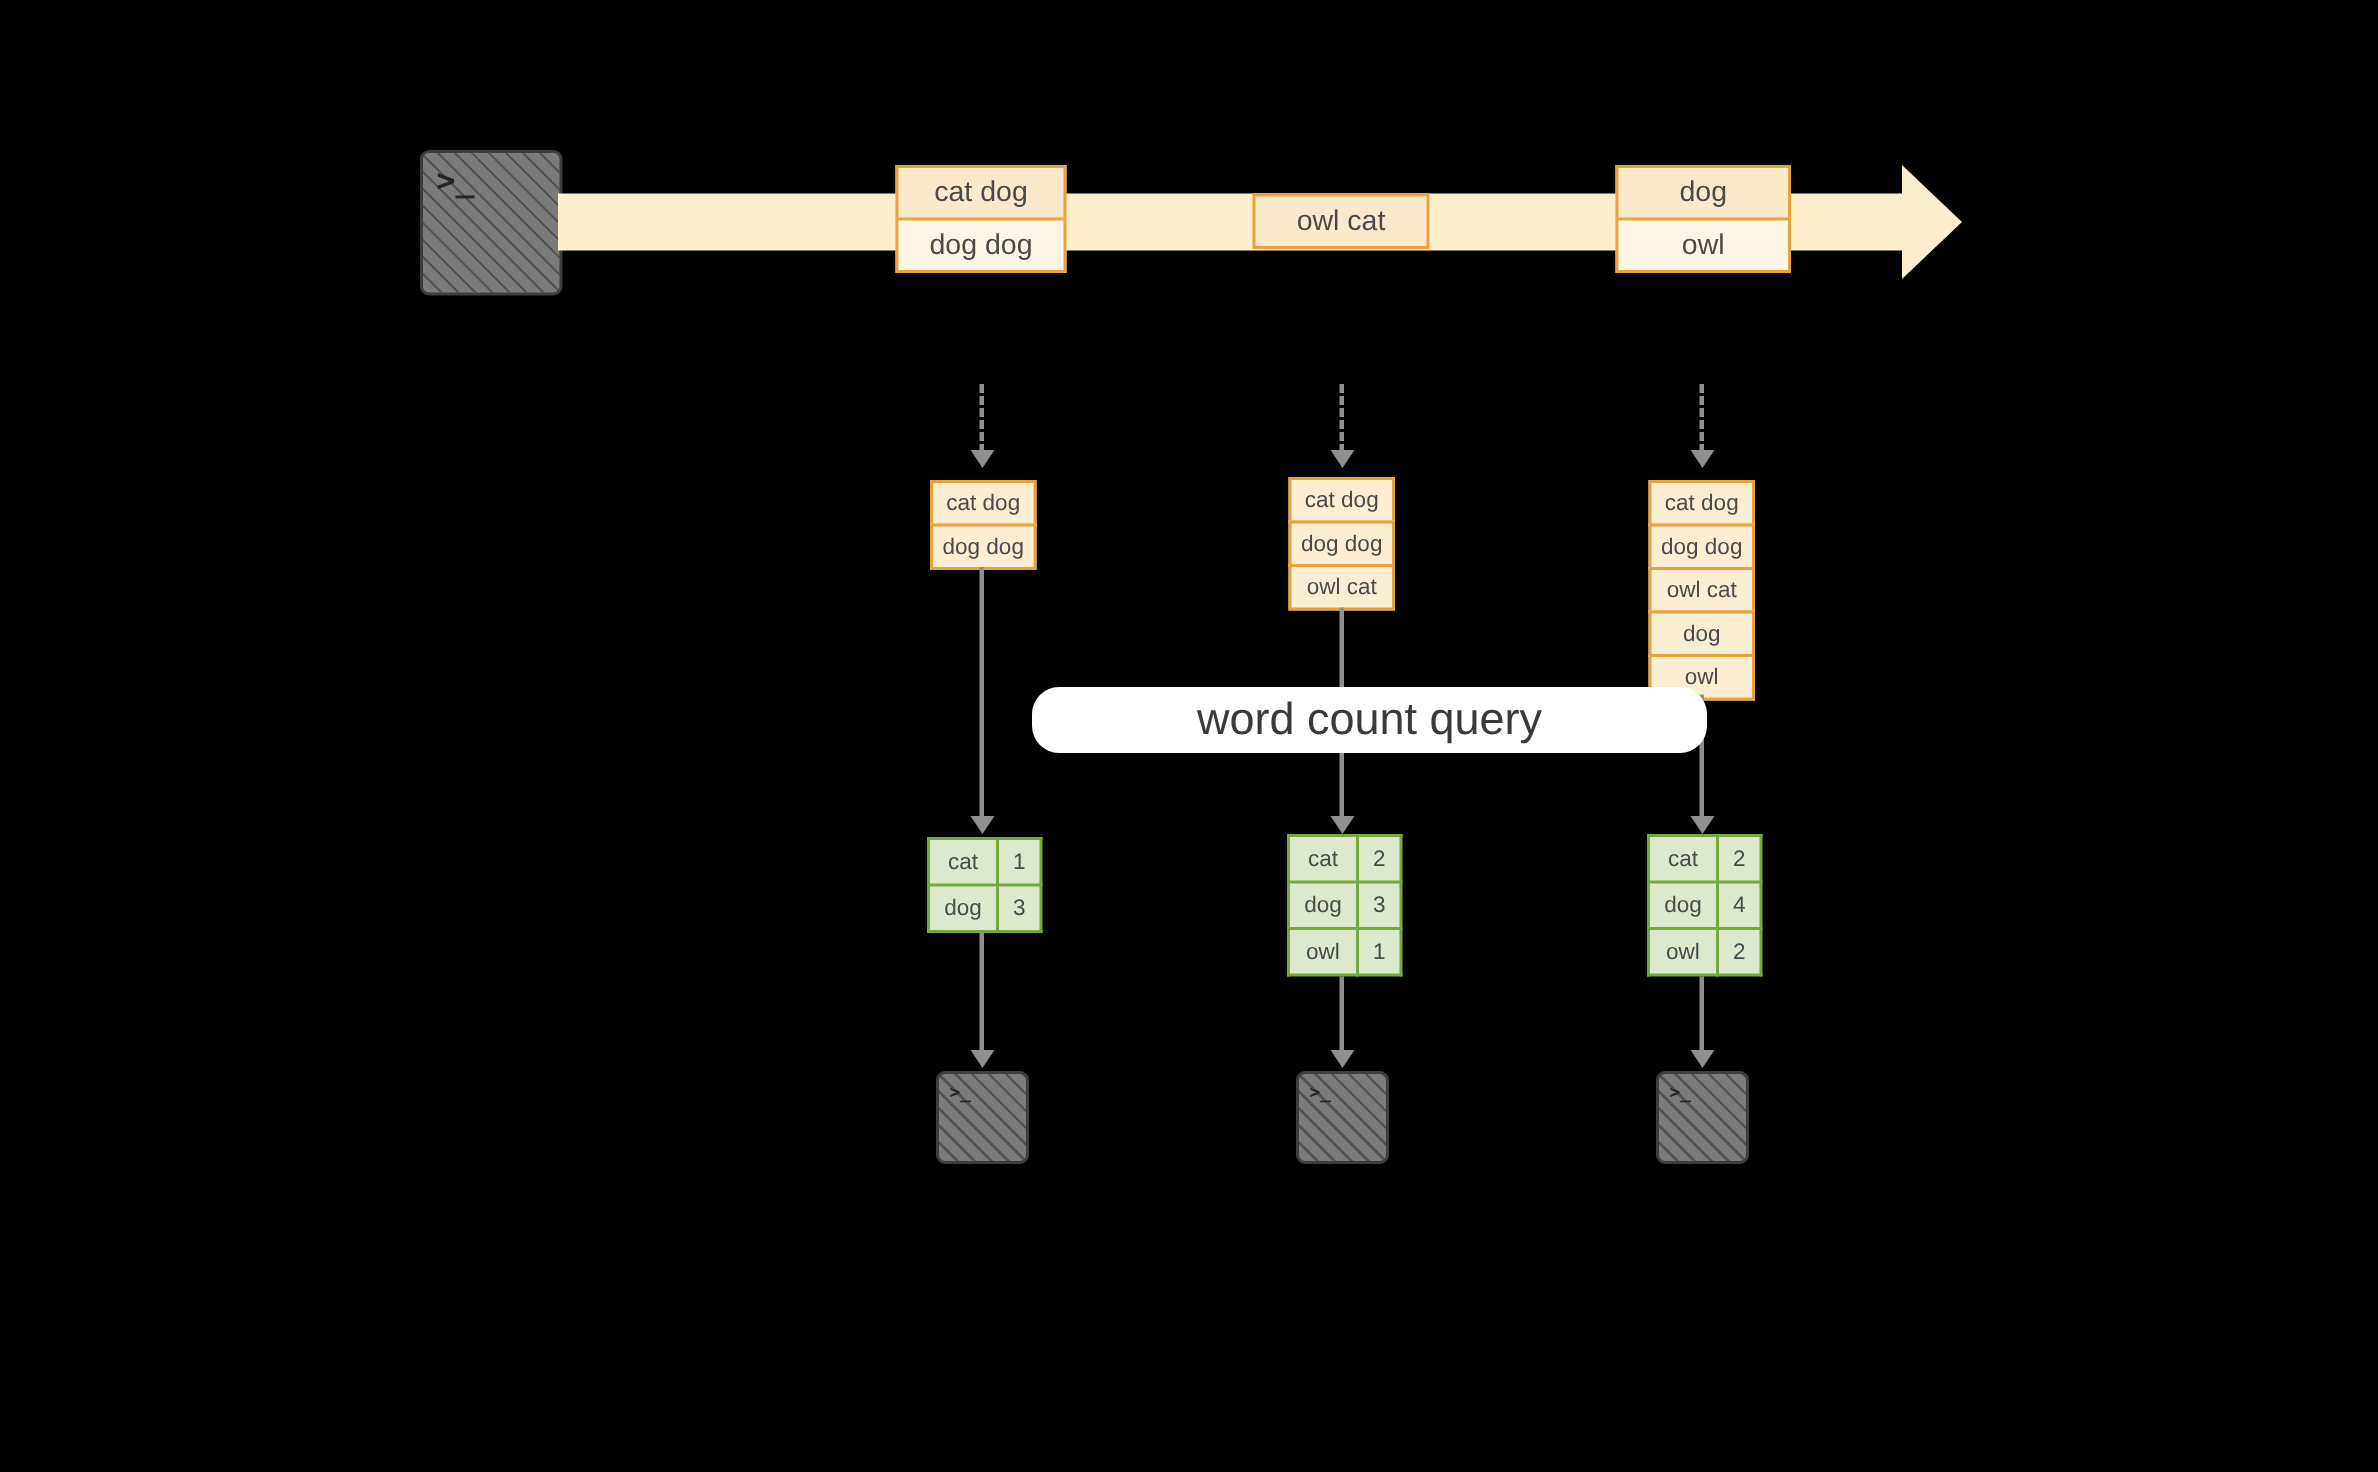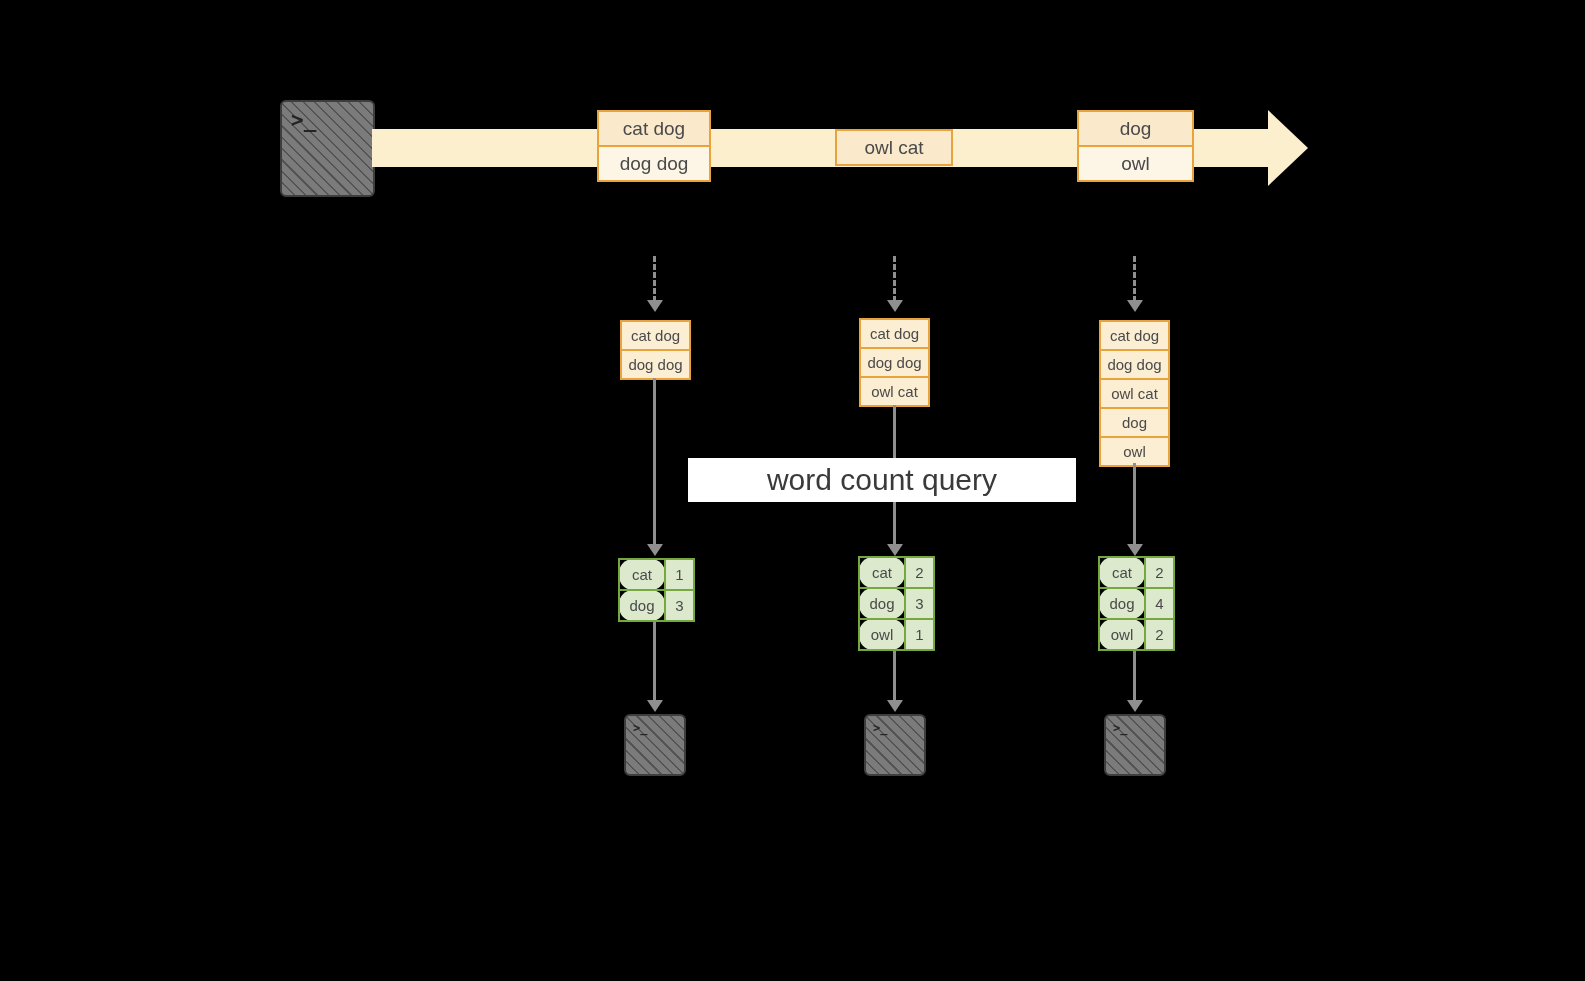--- a/index.html
+++ b/index.html
@@ -81,21 +81,21 @@
 
   
   .count-table { border-collapse: collapse; }
   .count-table td {
     border: 2px solid #76A840;
     background: #DCE9CC;
     font-size: 15px; color: #4a4a4a;
     text-align: center;
     height: 31px;
   }
-  .count-table td.w { width: 46px; border-radius: 14px; }
+  .count-table td.w { width: 46px; }
   .count-table td.c { width: 29px; }
 </style>
 </head>
 <body>
 
 <div class="canvas">
 
   <div class="terminal big abs" style="left:280px; top:100px; width:95px; height:97px;">
     <span class="prompt">&gt;_</span>
   </div>
@@ -147,21 +147,21 @@
 
   <div class="abs solid-line" style="left:653px; top:378px; height:166px;"></div>
   <div class="abs head-down" style="left:647px; top:544px;"></div>
 
   <div class="abs solid-line" style="left:893px; top:405px; height:139px;"></div>
   <div class="abs head-down" style="left:887px; top:544px;"></div>
 
   <div class="abs solid-line" style="left:1133px; top:463px; height:81px;"></div>
   <div class="abs head-down" style="left:1127px; top:544px;"></div>
 
-  <div class="abs banner" style="left:688px; top:458px; width:388px; height:44px;">word count query</div>
+  <div class="abs banner" style="left:688px; top:458px; width:450px; height:44px;border-radius:18px;">word count query</div>
 
   <table class="count-table abs" style="left:618px; top:558px;">
     <tbody>
         <tr>
       <td class="w">cat</td>
       <td class="c">1</td>
     </tr>
     <tr>
       <td class="w">dog</td>
       <td class="c">3</td>

